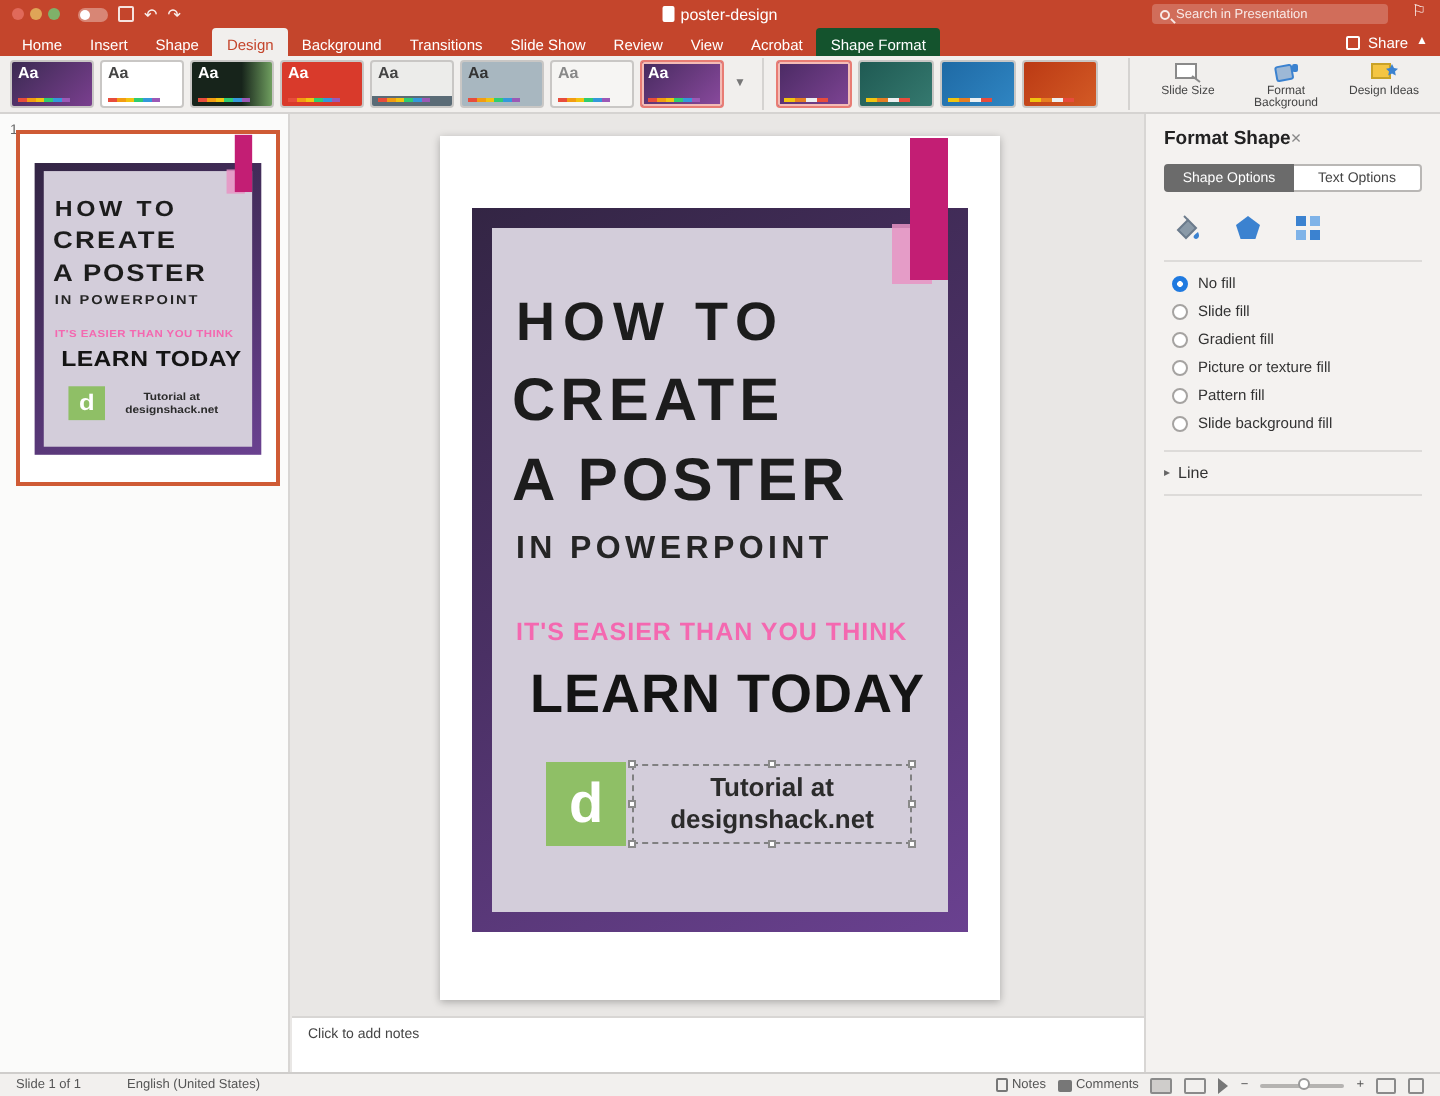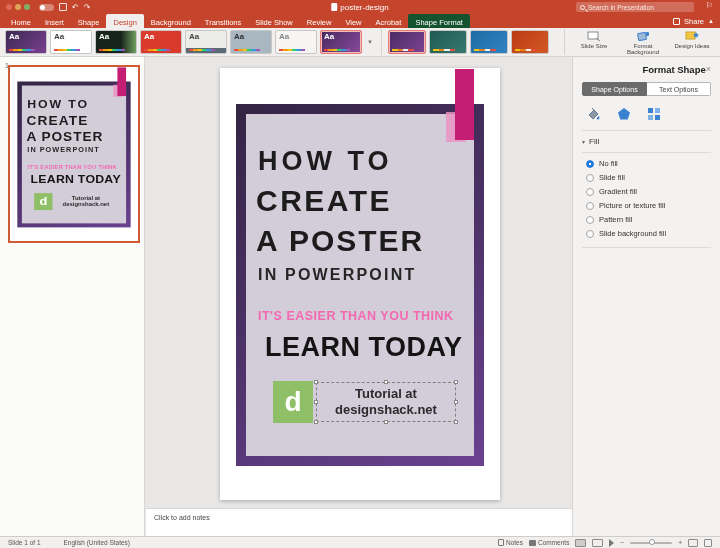--- a/index.html
+++ b/index.html
@@ -84,21 +84,21 @@
   .plogo{position:absolute;left:53px;top:313px;width:40px;height:42px;background:#8fbf66;color:#fff;font-size:28px;font-weight:700;display:flex;align-items:center;justify-content:center}
   .pcredit{position:absolute;left:96px;top:314px;width:140px;height:40px;display:flex;flex-direction:column;align-items:center;justify-content:center;font-size:13px;font-weight:600;color:#2b2b2b;line-height:16px;border:1px dashed rgba(120,120,120,.9)}
   .handle{position:absolute;width:4px;height:4px;background:#fff;border:1px solid #8a8a8a;z-index:3}
   .h-tl{left:-3px;top:-3px}.h-tm{left:calc(50% - 2px);top:-3px}.h-tr{right:-3px;top:-3px}
   .h-ml{left:-3px;top:calc(50% - 2px)}.h-mr{right:-3px;top:calc(50% - 2px)}
   .h-bl{left:-3px;bottom:-3px}.h-bm{left:calc(50% - 2px);bottom:-3px}.h-br{right:-3px;bottom:-3px}
   .poster.mini .pcredit{border:none}
 
   
   .fpanel{position:absolute;right:0;top:57px;width:148px;height:479px;background:#f4f2f0;border-left:1px solid #d8d6d4;padding:7px 9px;font-size:7.5px;color:#333;z-index:10}
-  .fp-head{display:flex;justify-content:flex-end;align-items:center;margin-bottom:7px}
+  .fp-head{display:flex;justify-content:flex-start;align-items:center;margin-bottom:7px}
   .fp-title{font-size:9.5px;font-weight:bold;color:#222}
   .fp-close{color:#888;font-size:9px;line-height:9px}
   .fp-tabs{display:flex;height:14px;margin-bottom:9px}
   .fp-tab{flex:1;display:flex;align-items:center;justify-content:center;font-size:7px;border:1px solid #b9b7b5;white-space:nowrap}
   .fp-tab.sel{background:#6b6b6b;color:#fff;border-color:#6b6b6b;border-radius:2px 0 0 2px}
   .fp-tab.unsel{background:#fff;color:#444;border-left:none;border-radius:0 2px 2px 0}
   .fp-icons{display:flex;gap:16px;align-items:center;padding:2px 4px 9px;border-bottom:1px solid #dddbd9}
   .fp-sec{display:flex;align-items:center;gap:4px;padding:6px 0;border-bottom:1px solid #dddbd9;font-size:8px;color:#333}
   .tri{font-size:6px;color:#666}
   .fp-radios{padding:6px 0 9px 4px;display:flex;flex-direction:column;gap:5px;border-bottom:1px solid #dddbd9}
@@ -319,24 +319,20 @@
       <svg width="14" height="14" viewBox="0 0 14 14">
           <polygon points="7,1 13,5.5 10.7,12.5 3.3,12.5 1,5.5" fill="#3b82d0"></polygon>
         </svg>
       <svg width="14" height="14" viewBox="0 0 14 14">
           <rect x="1" y="1" width="5" height="5" fill="#3b82d0"></rect>
           <rect x="8" y="1" width="5" height="5" fill="#7fb3e8"></rect>
           <rect x="1" y="8" width="5" height="5" fill="#7fb3e8"></rect>
           <rect x="8" y="8" width="5" height="5" fill="#3b82d0"></rect>
         </svg>
     </div>
-    <div class="fp-sec">
-      <span class="tri">▾</span>
-      <span>Fill</span>
-    </div>
     <div class="fp-radios">
       <div class="radio-row">
           <span class="rdot on"></span>
           <span>No fill</span>
         </div>
       <div class="radio-row">
           <span class="rdot"></span>
           <span>Slide fill</span>
         </div>
       <div class="radio-row">
@@ -348,20 +344,24 @@
           <span>Picture or texture fill</span>
         </div>
       <div class="radio-row">
           <span class="rdot"></span>
           <span>Pattern fill</span>
         </div>
       <div class="radio-row">
           <span class="rdot"></span>
           <span>Slide background fill</span>
         </div>
+    </div>
+    <div class="fp-sec">
+      <span class="tri">▸</span>
+      <span>Line</span>
     </div>
   </div>
 
   <div class="statusbar">
     <span>Slide 1 of 1</span>
     <span class="sb-lang">English (United States)</span>
     <div class="sb-right">
       <span class="sb-btn">
           <span class="note-ico"></span>
           <span>Notes</span>

